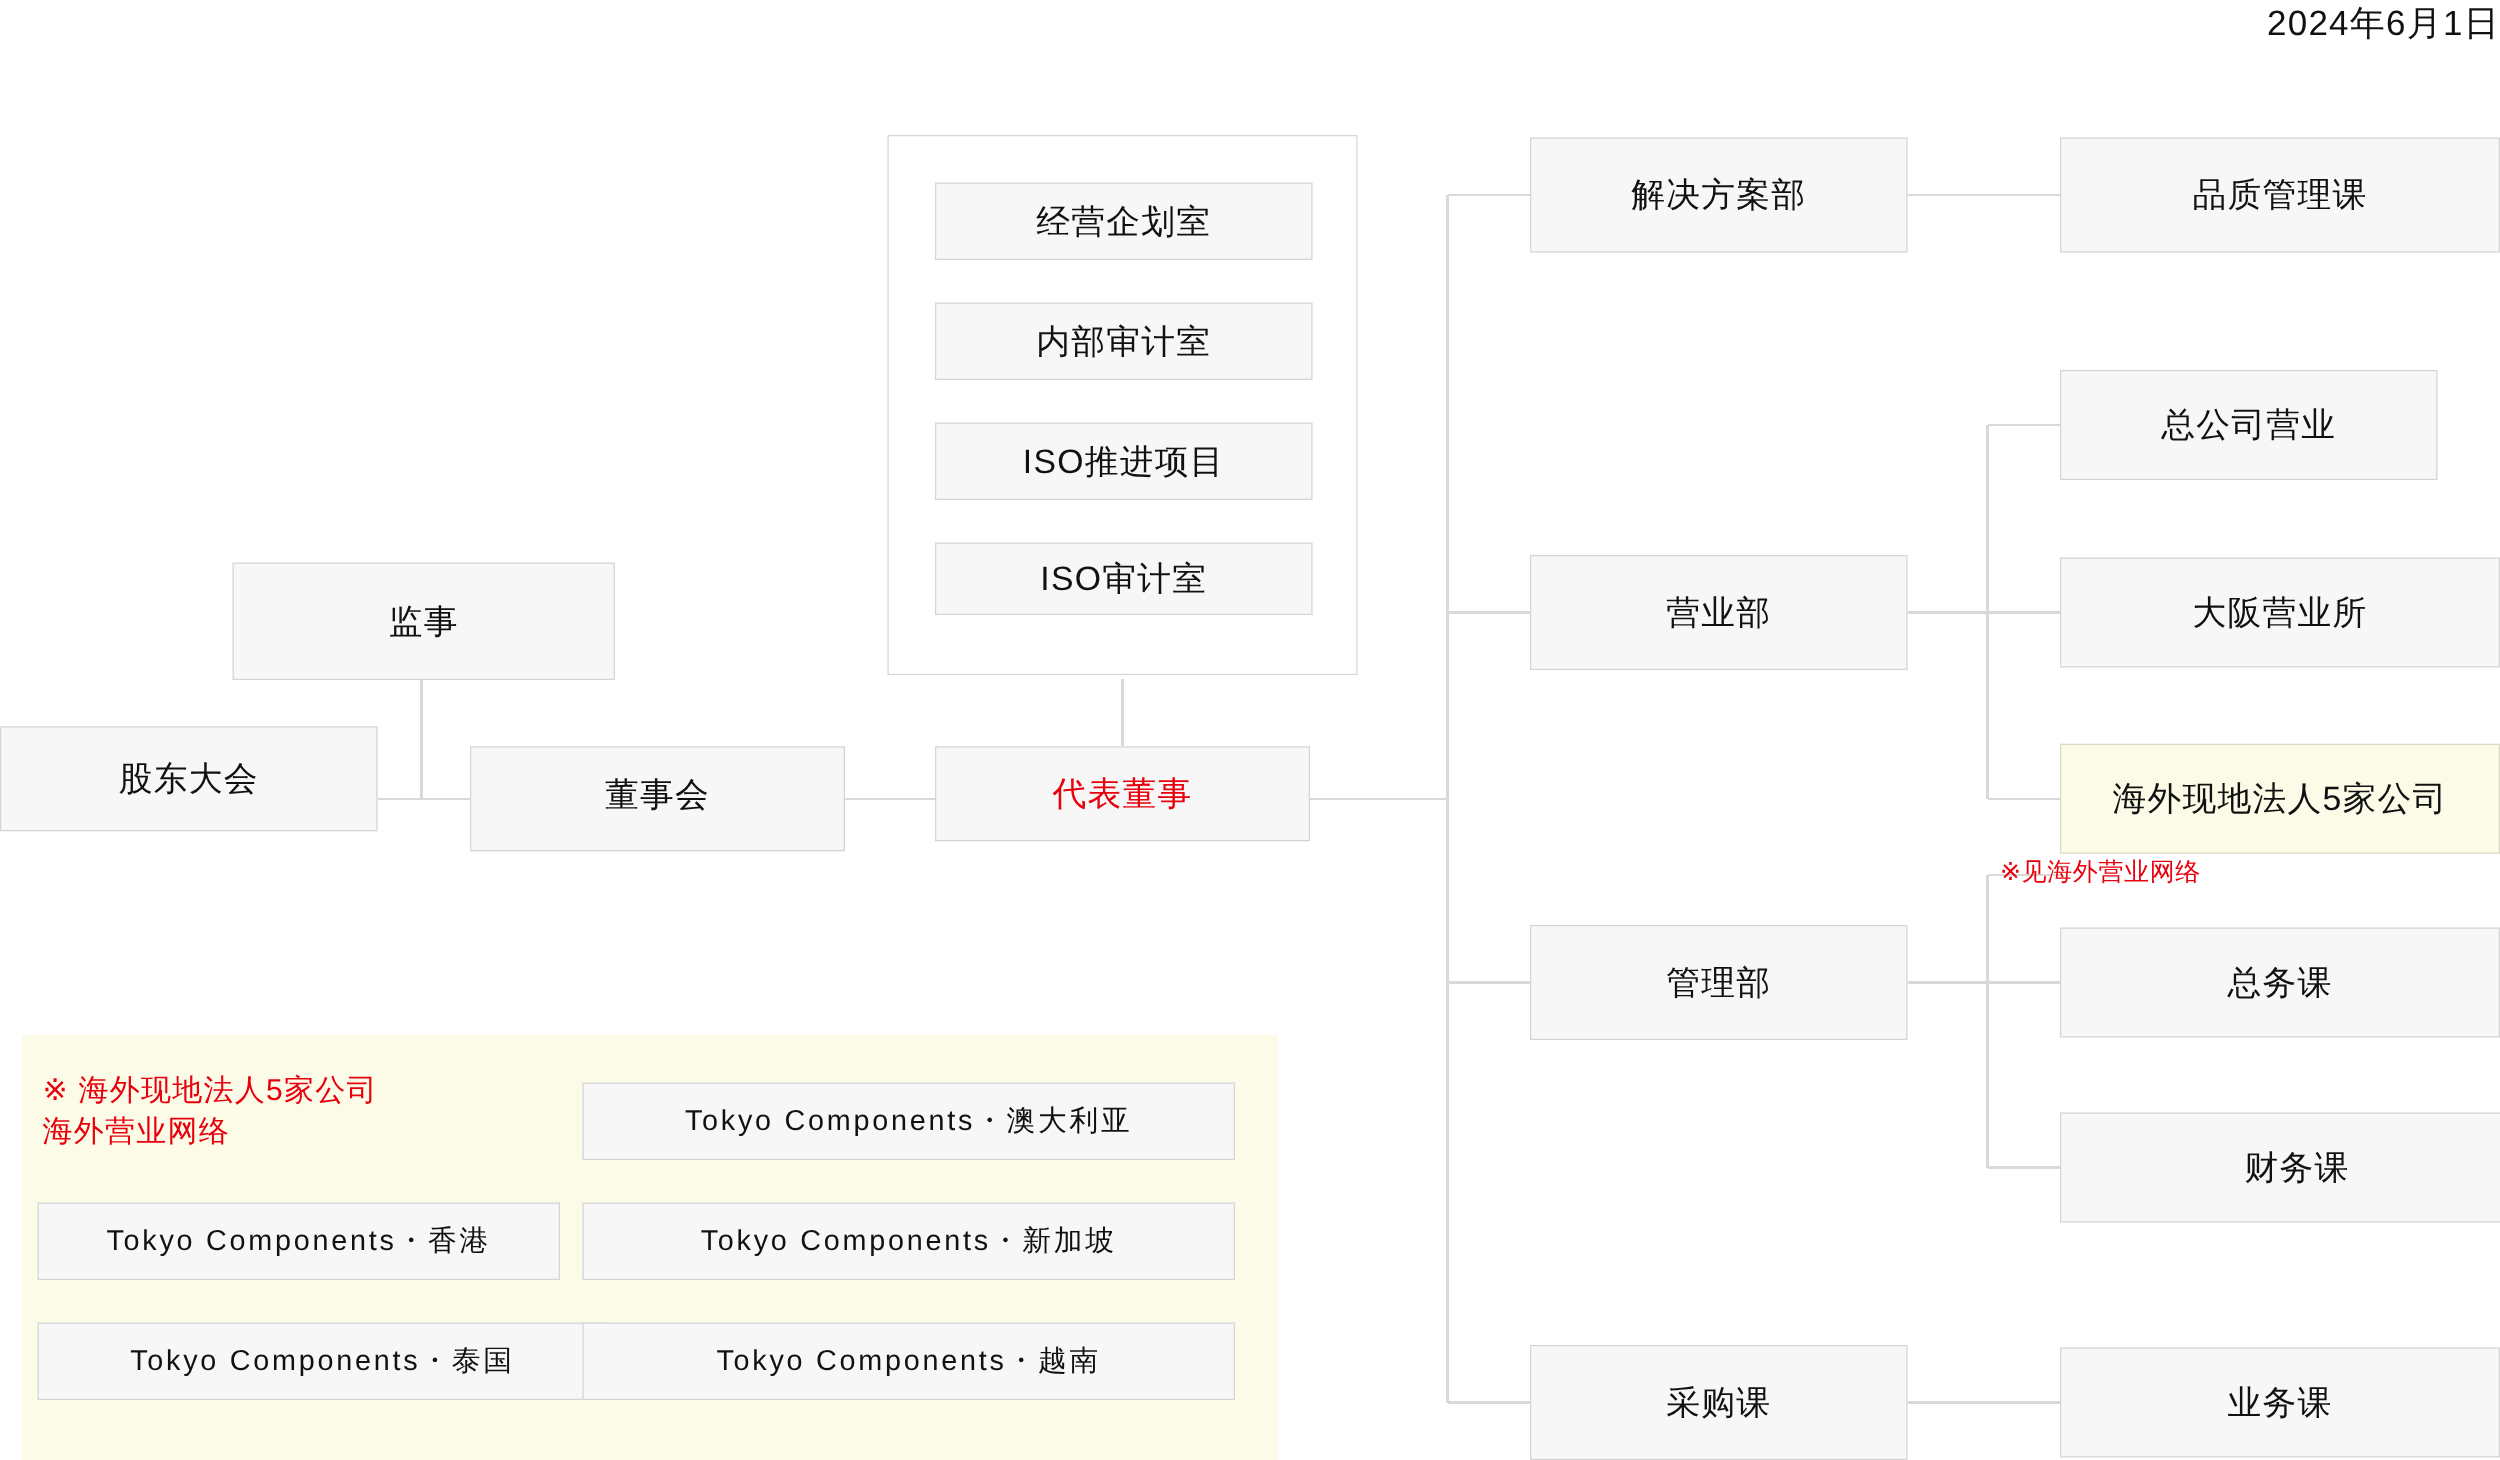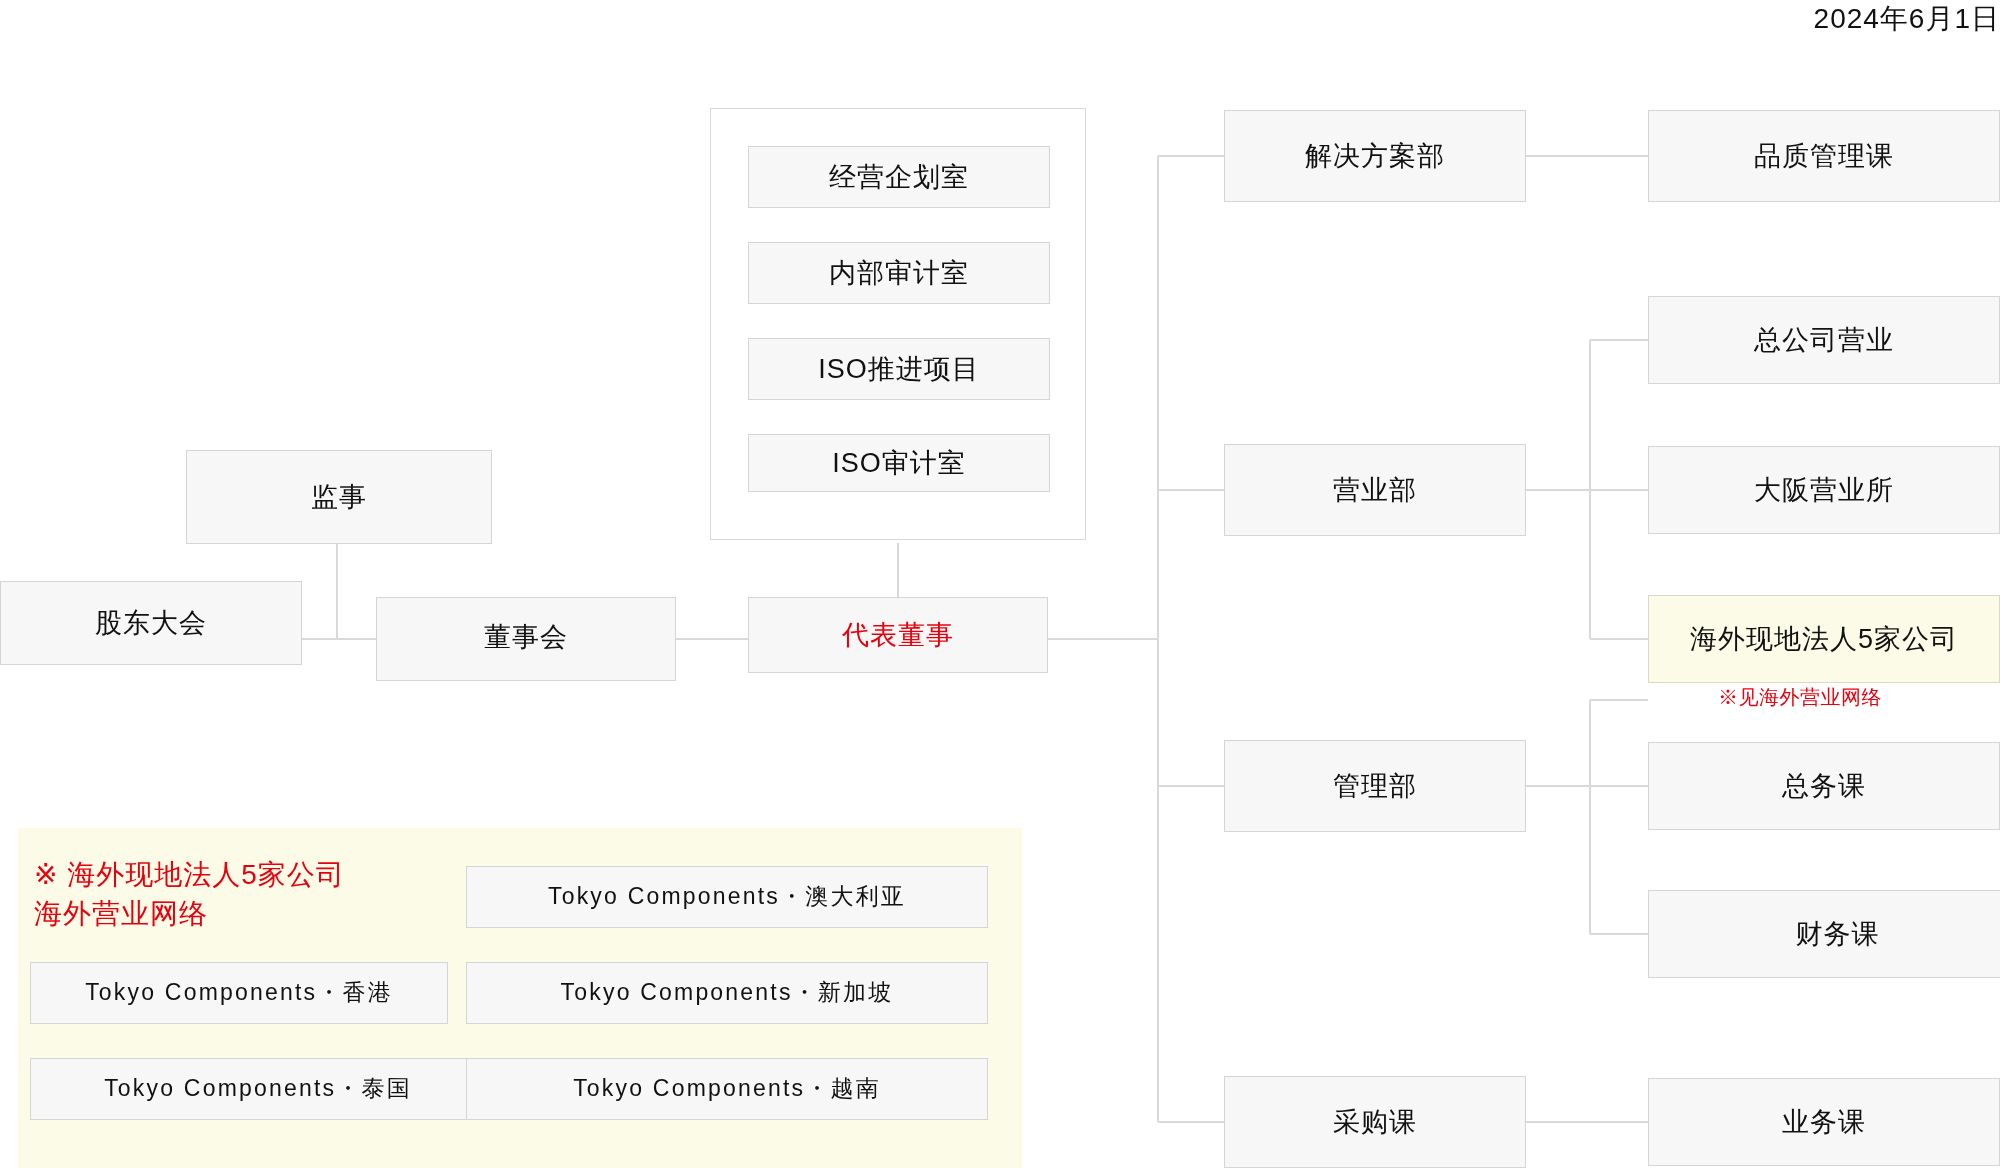--- a/index.html
+++ b/index.html
@@ -65,43 +65,42 @@
   
   #legend-panel {
     position: absolute;
     box-sizing: border-box;
     background: #fbfbe8;
     border: 1px solid #fbfbe8;
   }
   .legend-title {
     position: absolute;
     color: #e8000d;
-    font-size: 28px;
+    font-size: 24px;
     line-height: 1.38;
     letter-spacing: 1px;
     white-space: pre-line;
   }
 
   
   #header-date {
     position: absolute;
     font-size: 28px;
     letter-spacing: 1px;
     color: #111111;
     text-align: right;
   }
 
   
   .footnote-red {
     position: absolute;
     color: #e8000d;
     font-size: 20px;
     letter-spacing: 0.5px;
-    text-align: center;
-    font-family: Liberation Serif, serif;
+    text-align: left;
   }
 </style>
 </head>
 <body>
 
 <div id="chart-root">
 
   <svg id="connectors" viewBox="0 0 2000 1168" width="2000" height="1168">
     <g stroke="#d9d9d9" stroke-width="2" fill="none" shape-rendering="crispEdges">
 
@@ -163,21 +162,21 @@
   <div class="node" style="left:1224px; top:110px; width:302px; height:92px;">解决方案部</div>
 
   <div class="node" style="left:1224px; top:444px; width:302px; height:92px;">营业部</div>
 
   <div class="node" style="left:1224px; top:740px; width:302px; height:92px;">管理部</div>
 
   <div class="node" style="left:1224px; top:1076px; width:302px; height:92px;">采购课</div>
 
   <div class="node" style="left:1648px; top:110px; width:352px; height:92px;">品质管理课</div>
 
-  <div class="node" style="left:1648px; top:296px; width:352px; height:88px;">总公司营业</div>
+  <div class="node" style="left:1648px; top:296px; width:302px; height:88px;">总公司营业</div>
 
   <div class="node" style="left:1648px; top:446px; width:352px; height:88px;">大阪营业所</div>
 
   <div class="node highlight" style="left:1648px; top:595px; width:352px; height:88px;">海外现地法人5家公司</div>
 
   <div class="footnote-red" style="left:1600px; top:684px; width:400px;">※见海外营业网络</div>
 
   <div class="node" style="left:1648px; top:742px; width:352px; height:88px;">总务课</div>
 
   <div class="node" style="left:1648px; top:890px; width:379px; height:88px;">财务课</div>

